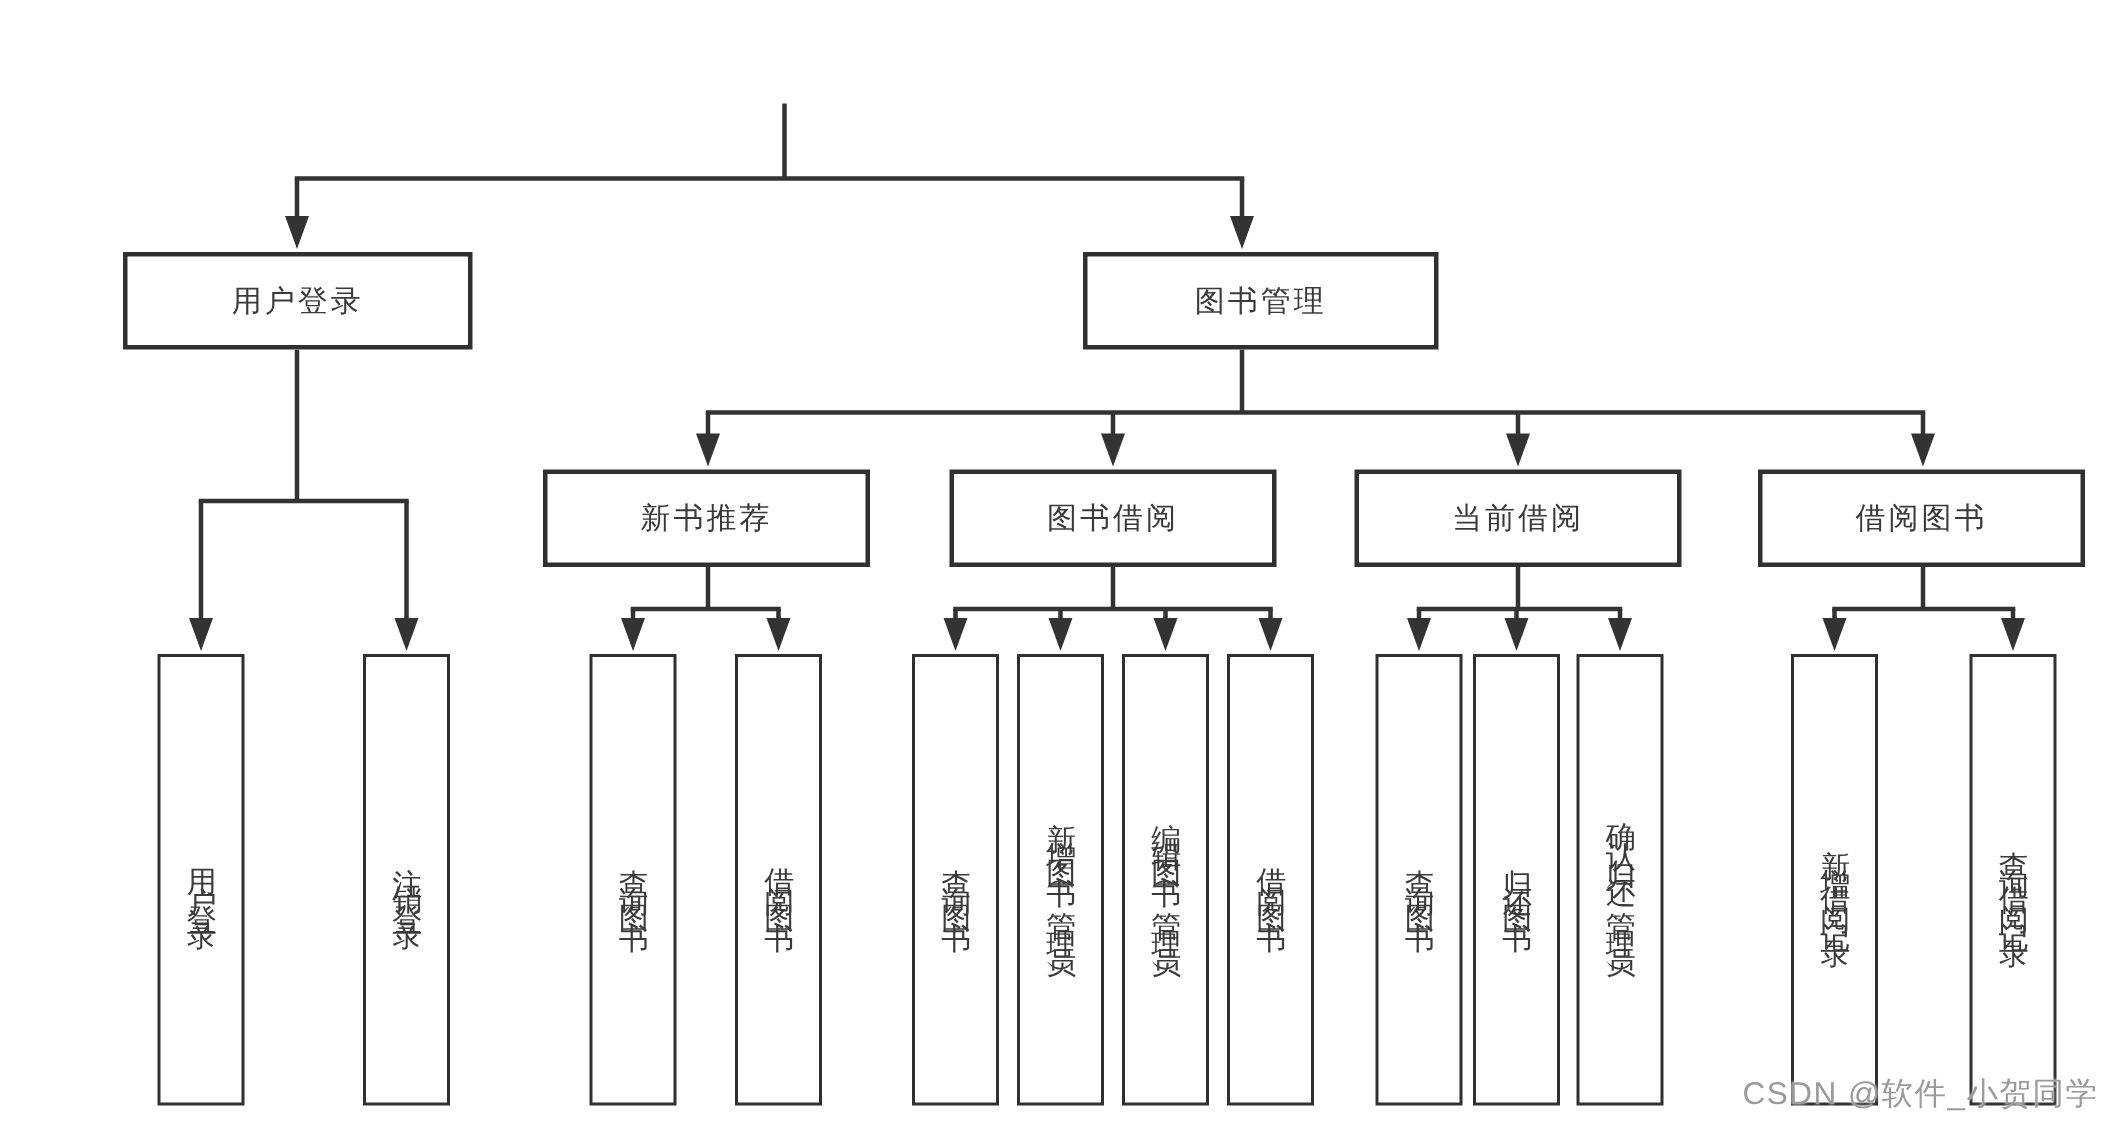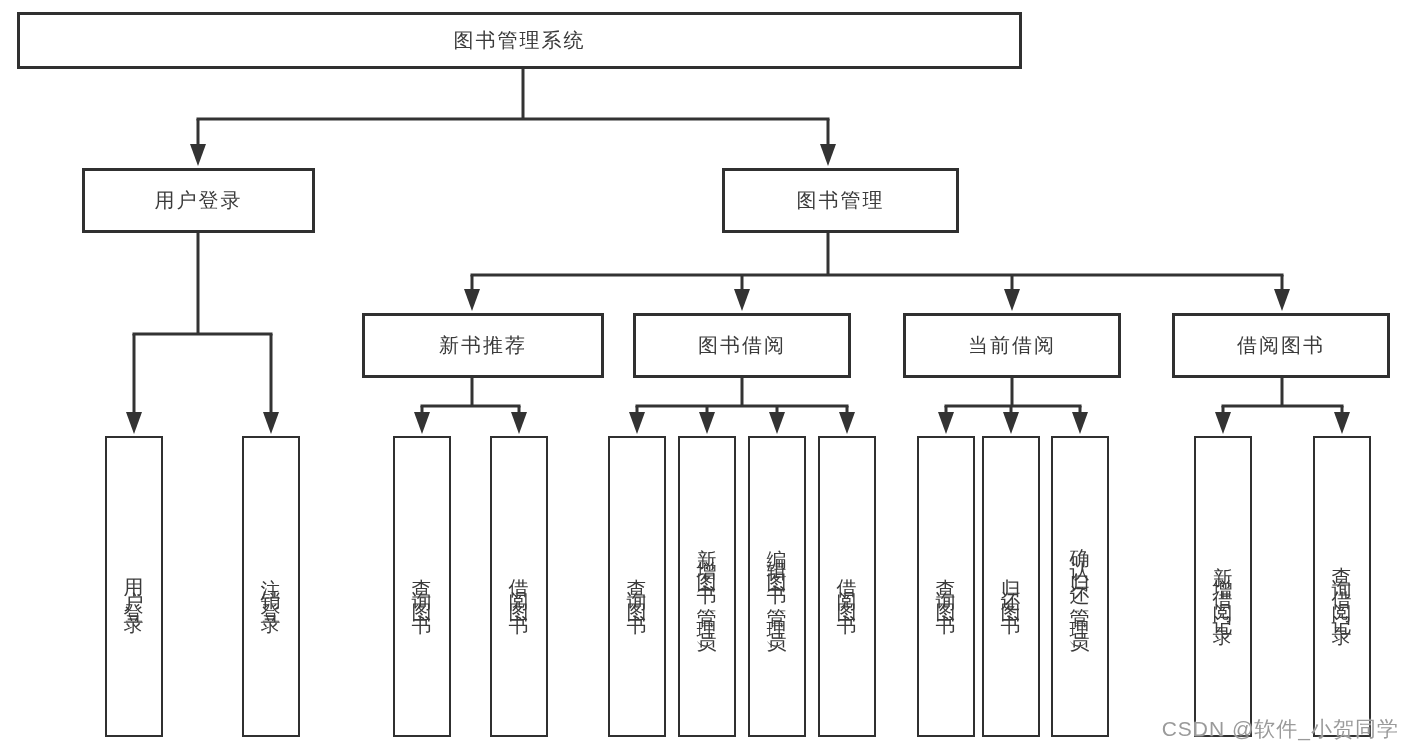--- a/index.html
+++ b/index.html
@@ -102,32 +102,29 @@
     <polygon points="1072,412 1088,412 1080,434"></polygon>
 
     <line x1="1282" y1="378" x2="1282" y2="406"></line>
     <line x1="1223" y1="406" x2="1342" y2="406" stroke-linecap="square"></line>
     <line x1="1223" y1="406" x2="1223" y2="415"></line>
     <polygon points="1215,412 1231,412 1223,434"></polygon>
     <line x1="1342" y1="406" x2="1342" y2="415"></line>
     <polygon points="1334,412 1350,412 1342,434"></polygon>
   </svg>
 
-  <div class="node" style="left:17px;top:12px;width:1005px;height:57px;">
-    <span>图书管理系统</span>
-  </div>
 
   <div class="node" style="left:82px;top:168px;width:233px;height:65px;">
     <span>用户登录</span>
   </div>
   <div class="node" style="left:710px;top:168px;width:237px;height:65px;margin-left:12px;">
     <span>图书管理</span>
   </div>
 
-  <div class="node" style="left:362px;top:313px;width:242px;height:65px;">
+  <div class="node" style="left:362px;top:313px;width:218px;height:65px;">
     <span>新书推荐</span>
   </div>
   <div class="node" style="left:903px;top:313px;width:218px;height:65px;">
     <span>当前借阅</span>
   </div>
   <div class="node" style="left:633px;top:313px;width:218px;height:65px;">
     <span>图书借阅</span>
   </div>
   <div class="node" style="left:1172px;top:313px;width:218px;height:65px;">
     <span>借阅图书</span>

